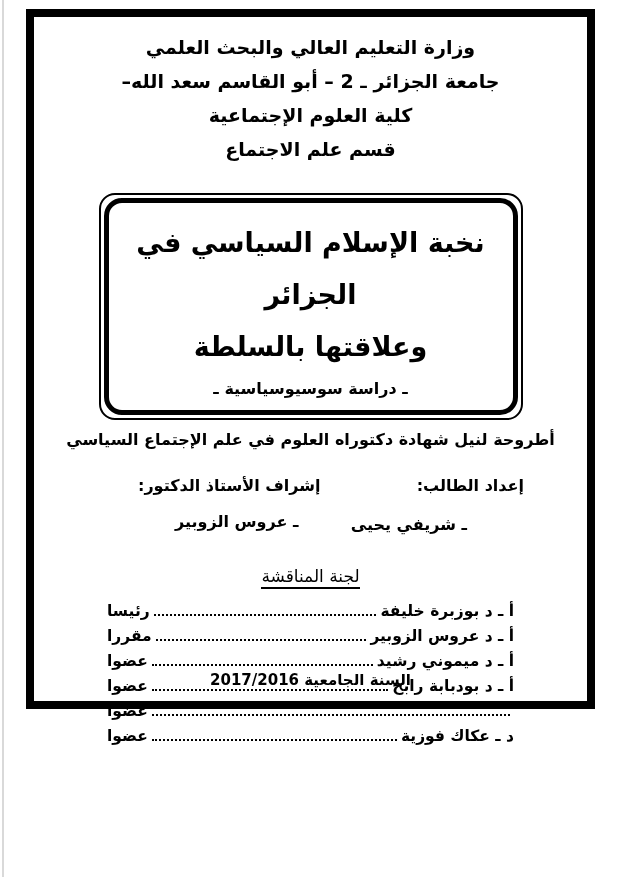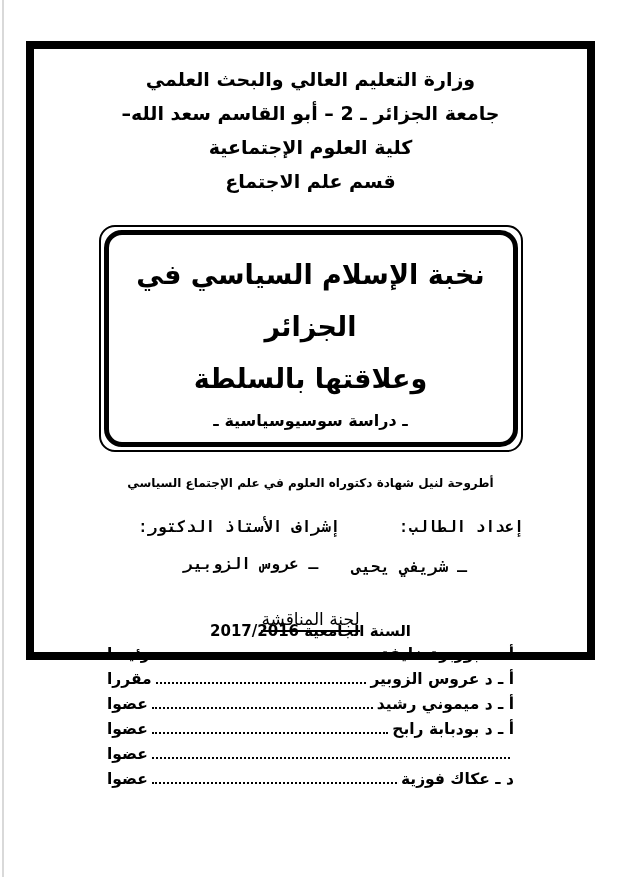--- a/index.html
+++ b/index.html
@@ -11,22 +11,22 @@
     color: #000;
     overflow: hidden;
   }
   .scan-edge-left {
     position: absolute; left: 2px; top: 0;
     width: 2px; height: 100%;
     background: #d9d9d9;
   }
   .frame {
     position: absolute;
-    left: 26px; top: 41px;
-    width: 569px; height: 619px;
+    left: 26px; top: 9px;
+    width: 569px; height: 700px;
     border: 8px solid #000;
     direction: rtl;
     background: #fff;
   }
   
   .univ-header {
     margin-top: 13px;
     text-align: center;
     font-weight: 700;
     font-size: 19px;
@@ -51,36 +51,36 @@
     font-size: 27px;
     line-height: 52px;
   }
   .thesis-subtitle {
     font-weight: 700;
     font-size: 16px;
     margin-top: 6px;
   }
   
   .thesis-statement {
-    margin-top: 24px;
+    margin-top: 10px;
     text-align: center;
     font-weight: 700;
-    font-size: 12px;
+    font-size: 16px;
   }
   
   .byline {
     display: flex;
     justify-content: space-between;
     margin-top: 27px;
     padding-right: 63px;
     padding-left: 104px;
     font-weight: 700;
     font-size: 16px;
   }
-  .byline-col { text-align: right; font-family: Liberation Mono, monospace; }
+  .byline-col { text-align: right; }
   .byline-name.student   { margin-top: 20px; margin-right: 57px; }
   .byline-name.supervisor{ margin-top: 17px; margin-right: 22px; }
   
   .committee { margin-top: 32px; }
   .committee-heading {
     text-align: center;
     font-weight: 400;
     font-size: 17px;
   }
   .committee-heading span {

